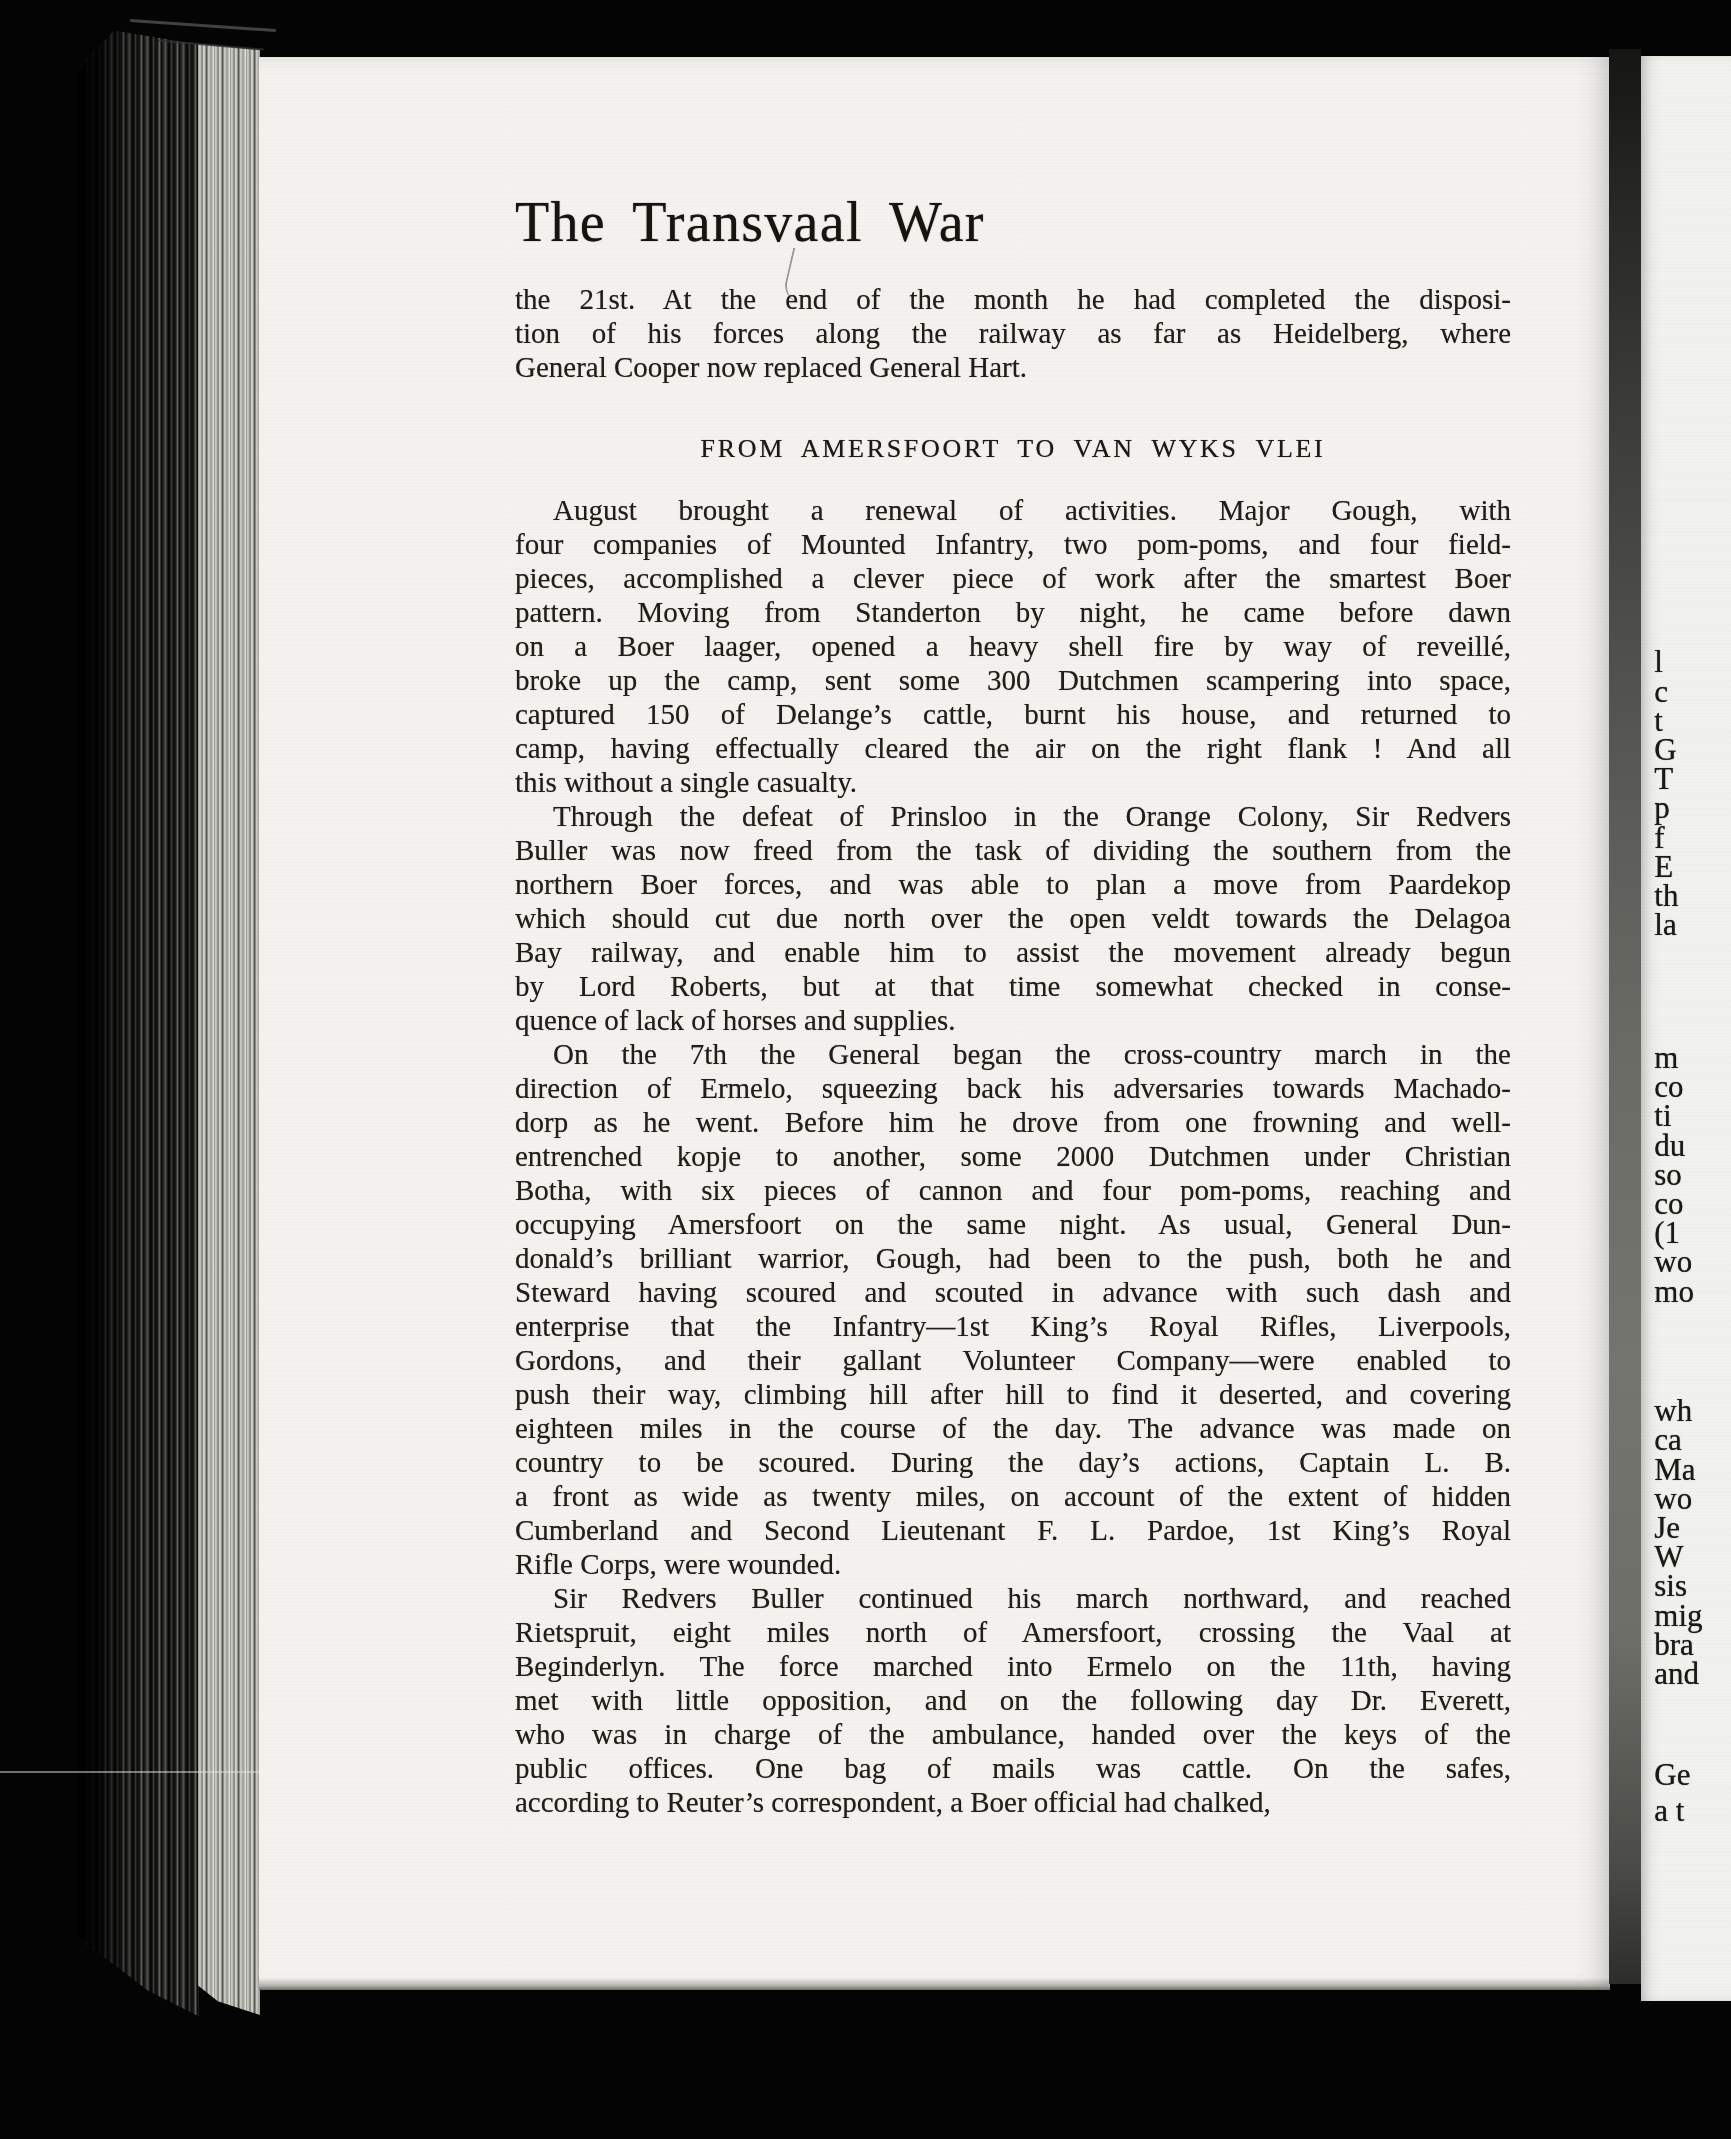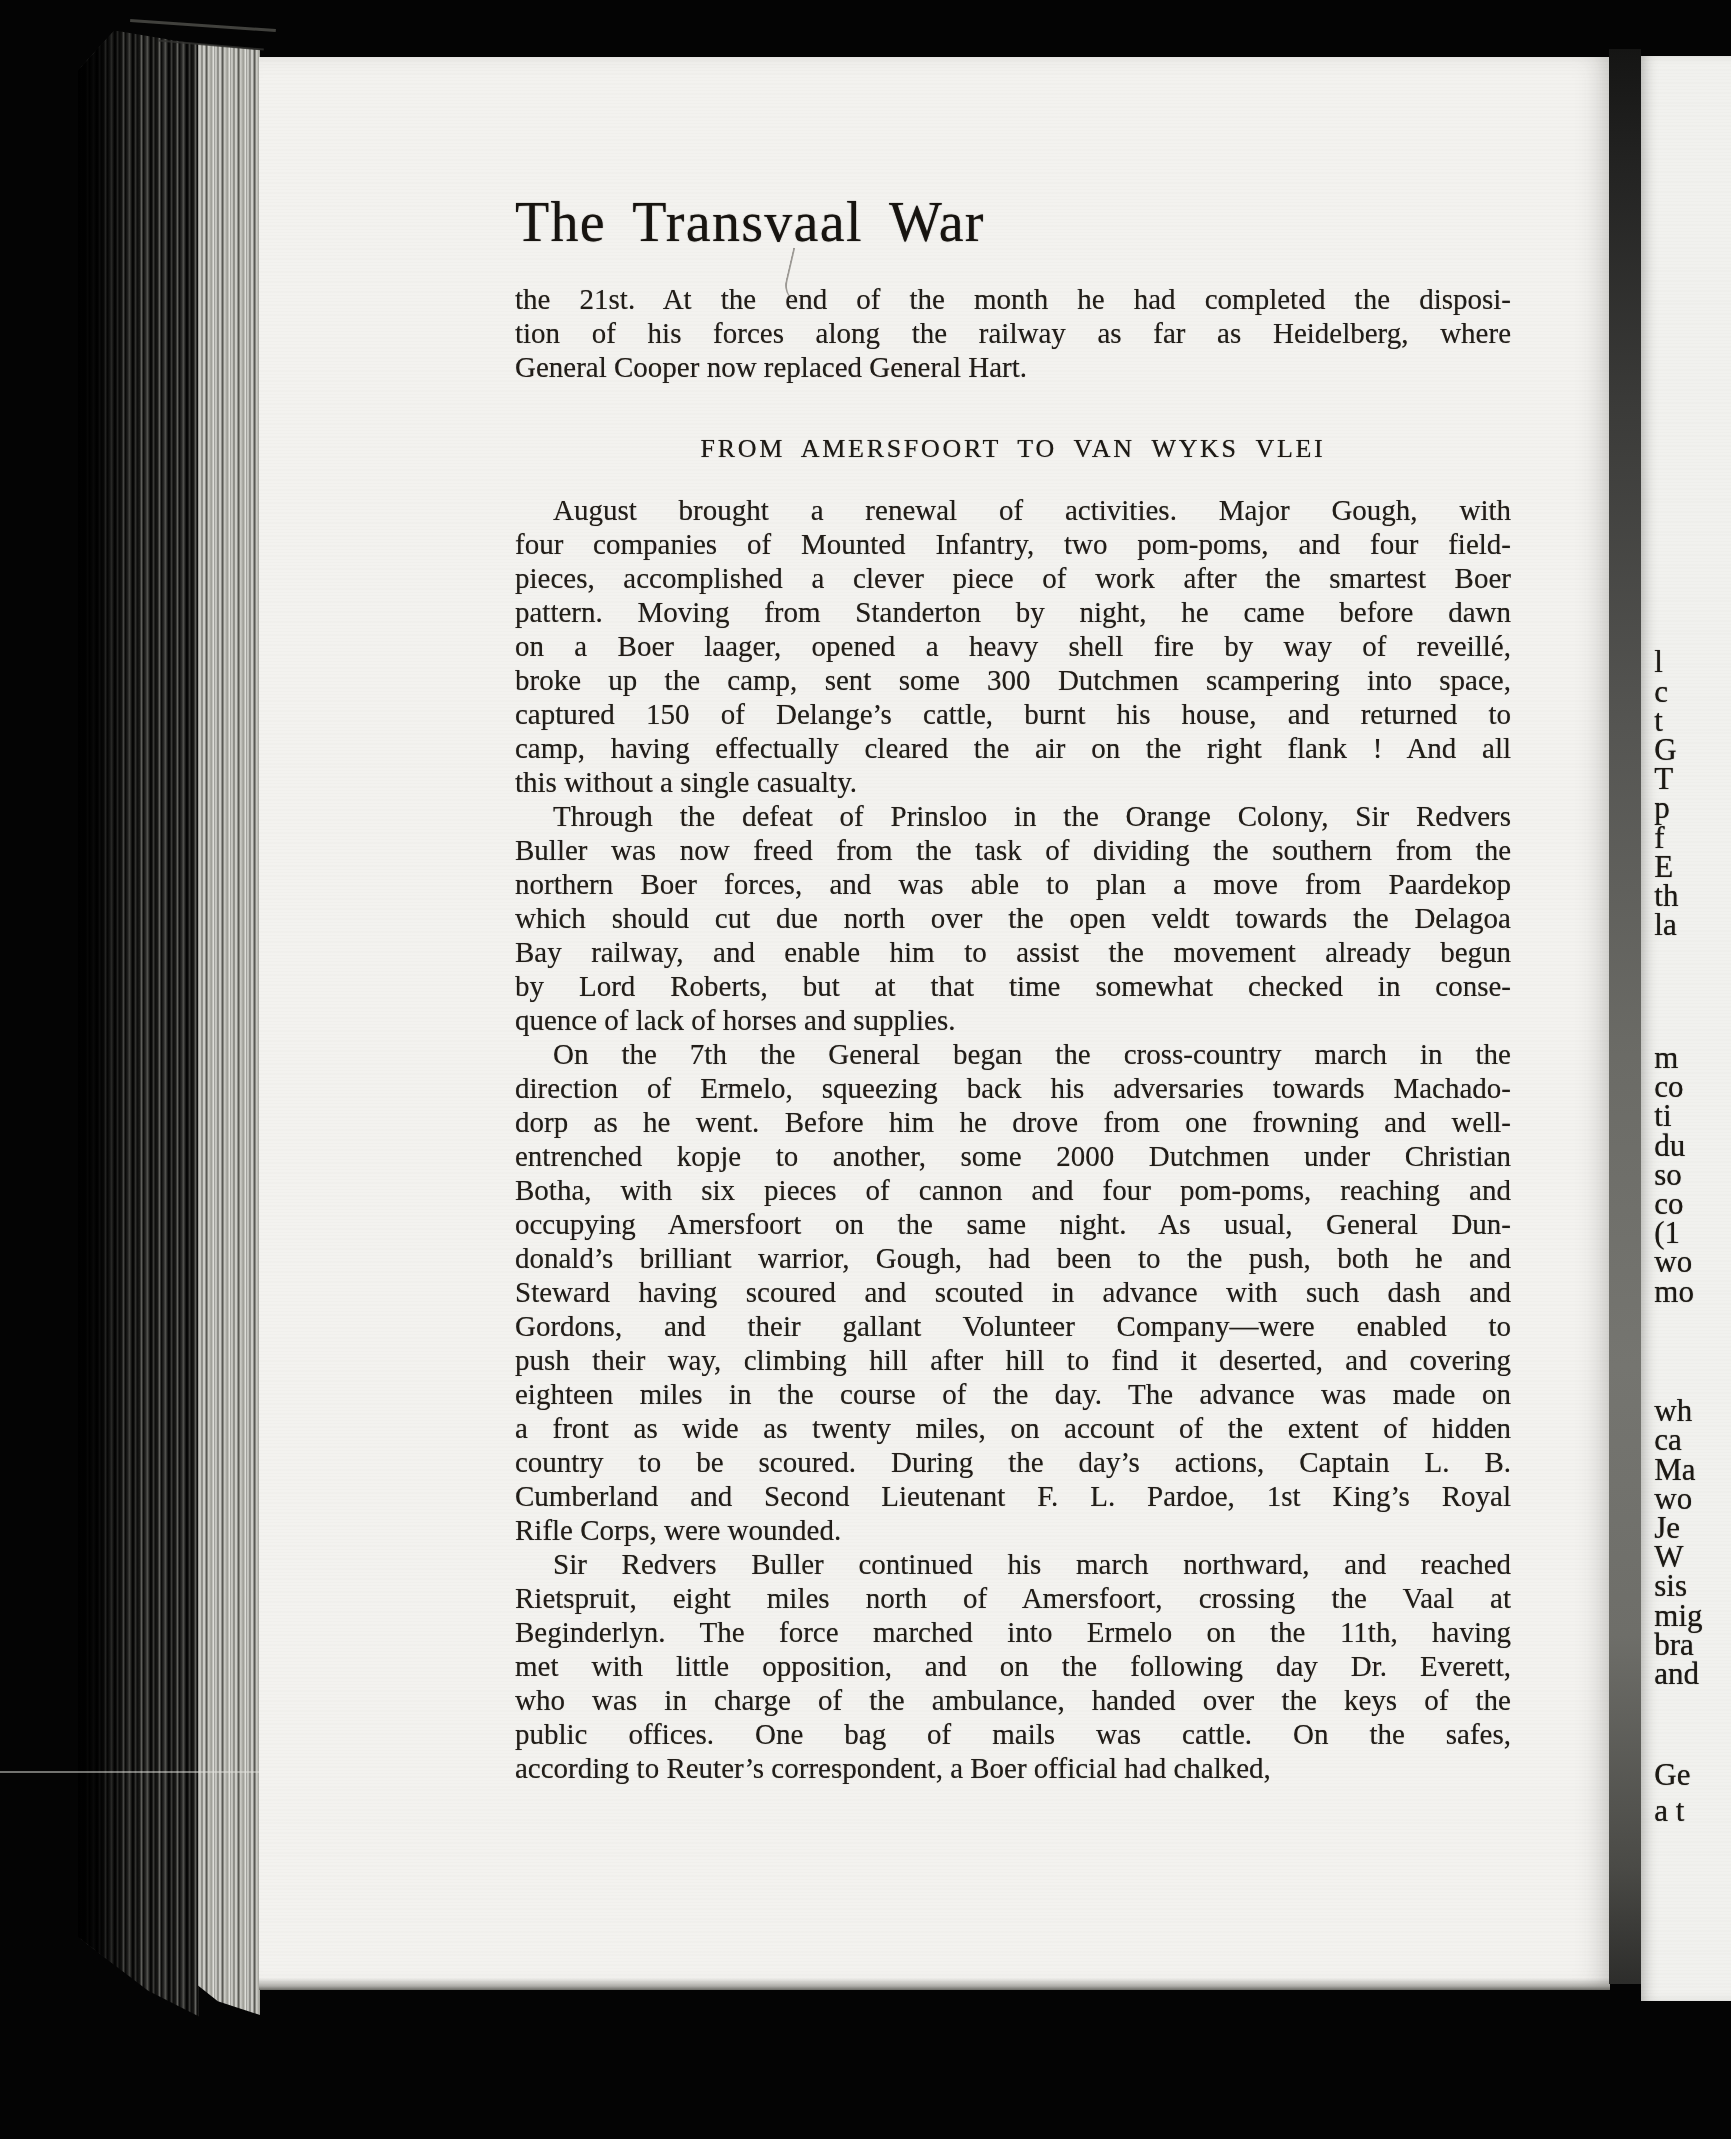--- a/index.html
+++ b/index.html
@@ -156,25 +156,26 @@
           </div>
           <div class="para">
             <div class="line first">On the 7th the General began the cross-country march in the</div>
             <div class="line">direction of Ermelo, squeezing back his adversaries towards Machado-</div>
             <div class="line">dorp as he went.  Before him he drove from one frowning and well-</div>
             <div class="line">entrenched kopje to another, some 2000 Dutchmen under Christian</div>
             <div class="line">Botha, with six pieces of cannon and four pom-poms, reaching and</div>
             <div class="line">occupying Amersfoort on the same night.  As usual, General Dun-</div>
             <div class="line">donald’s brilliant warrior, Gough, had been to the push, both he and</div>
             <div class="line">Steward having scoured and scouted in advance with such dash and</div>
+            <div class="line">enterprise that the Infantry—1st King’s Royal Rifles, Liverpools,</div>
             <div class="line">Gordons, and their gallant Volunteer Company—were enabled to</div>
             <div class="line">push their way, climbing hill after hill to find it deserted, and covering</div>
             <div class="line">eighteen miles in the course of the day.  The advance was made on</div>
+            <div class="line">country to be scoured.  During the day’s actions, Captain L. B.</div>
             <div class="line">a front as wide as twenty miles, on account of the extent of hidden</div>
-            <div class="line">country to be scoured.  During the day’s actions, Captain L. B.</div>
             <div class="line">Cumberland and Second Lieutenant F. L. Pardoe, 1st King’s Royal</div>
             <div class="line last">Rifle Corps, were wounded.</div>
           </div>
           <div class="para">
             <div class="line first">Sir Redvers Buller continued his march northward, and reached</div>
             <div class="line">Rietspruit, eight miles north of Amersfoort, crossing the Vaal at</div>
             <div class="line">Beginderlyn.  The force marched into Ermelo on the 11th, having</div>
             <div class="line">met with little opposition, and on the following day Dr. Everett,</div>
             <div class="line">who was in charge of the ambulance, handed over the keys of the</div>
             <div class="line">public offices.  One bag of mails was cattle.  On the safes,</div>

